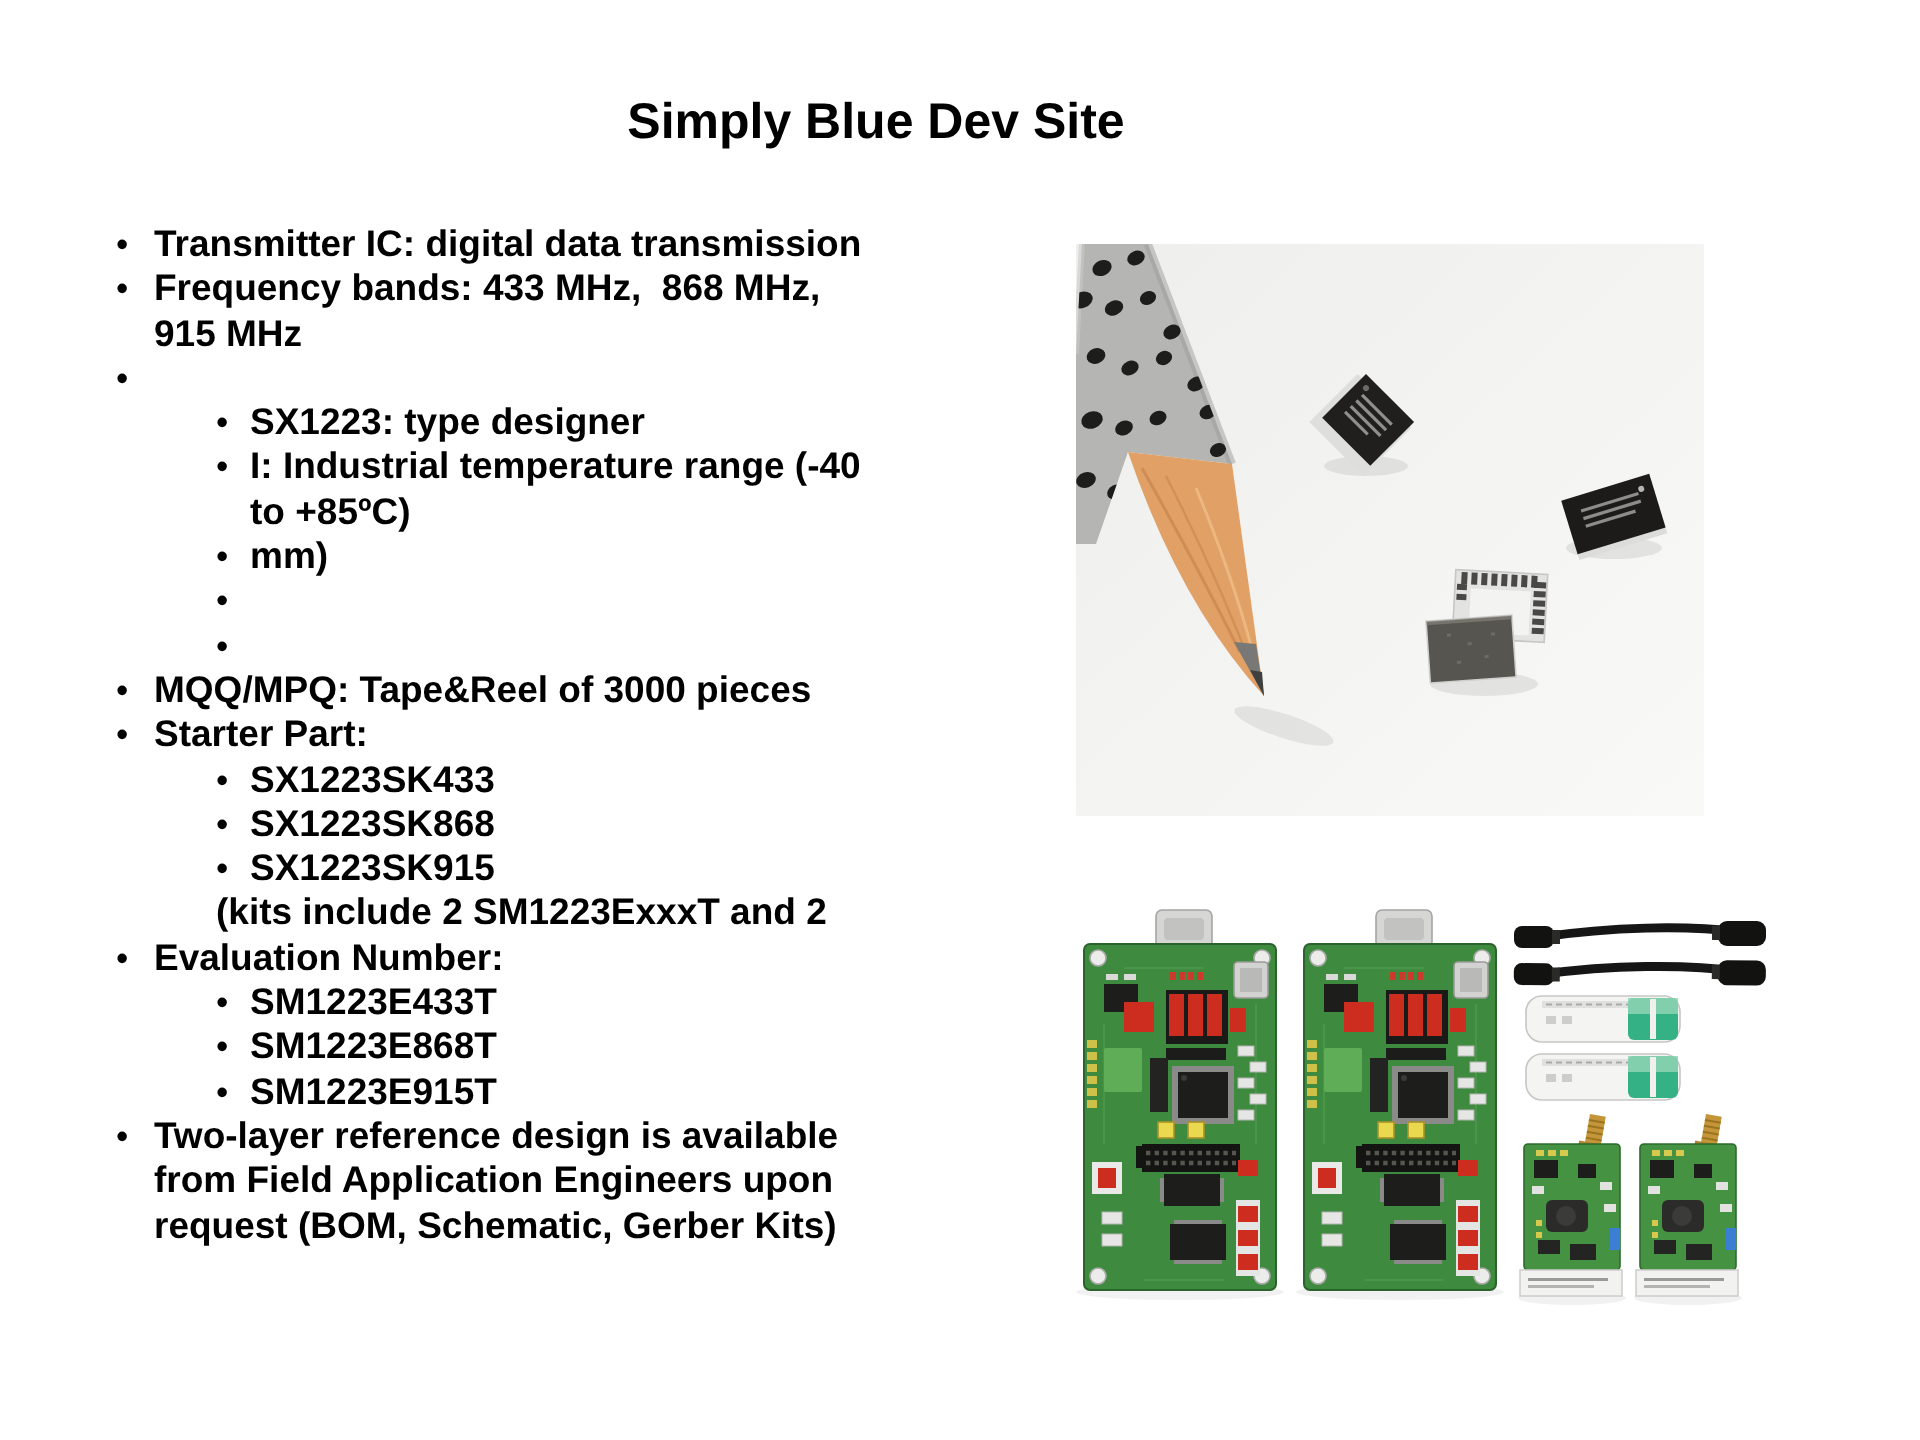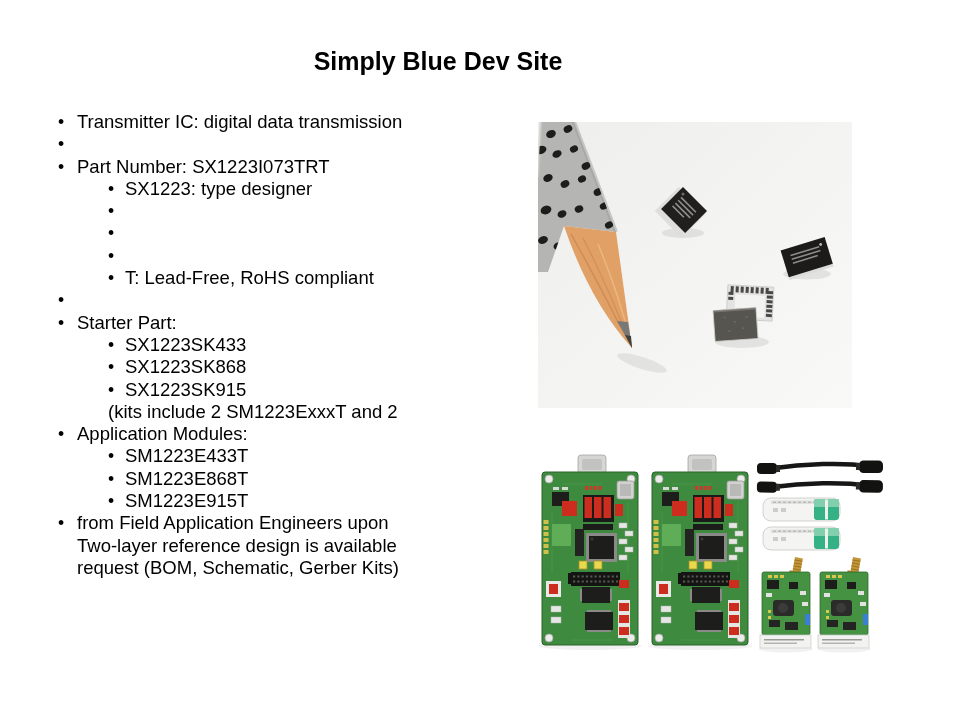--- a/index.html
+++ b/index.html
@@ -15,73 +15,79 @@
     position:absolute; left:58px; top:111px; width:440px;
     font-size:18.5px; line-height:22.3px; color:#000;
   }
   .bullet-row { display:flex; align-items:flex-start; }
   .bullet-row .marker { flex:0 0 auto; font-size:0.95em; }
   .level-1 { padding-left:0; }
   .level-1 .marker { width:19px; }
   .level-2 { padding-left:50px; }
   .level-2 .marker { width:17px; }
   .level-0 { padding-left:50px; }
-  .lines > div { white-space:pre; }
+  .lines > div { white-space:pre;font-weight:bold; }
   .photo-top    { position:absolute; left:538px; top:122px; width:314px; height:286px; }
   .photo-bottom { position:absolute; left:535px; top:450px; width:410px; height:215px; }
   .photo-top svg, .photo-bottom svg { width:100%; height:100%; display:block; }
 </style>
 </head>
 <body>
 
 <div class="slide">
 
   <div class="slide-title">Simply Blue Dev Site</div>
 
   <div class="bullets">
       <div class="bullet-row level-1">
         <span class="marker">•</span>
         <div class="lines">
           <div>Transmitter IC: digital data transmission</div>
         </div>
       </div>
       <div class="bullet-row level-1">
         <span class="marker">•</span>
-      </div>
-      <div class="bullet-row level-1">
-        <span class="marker">•</span>
-        <div class="lines">
-          <div>Part Number: SX1223I073TRT</div>
-        </div>
+        <div class="lines">
+          <div>Frequency bands: 433 MHz,  868 MHz,</div>
+          <div>915 MHz</div>
+        </div>
+      </div>
+      <div class="bullet-row level-1">
+        <span class="marker">•</span>
       </div>
       <div class="bullet-row level-2">
         <span class="marker">•</span>
         <div class="lines">
           <div>SX1223: type designer</div>
         </div>
       </div>
       <div class="bullet-row level-2">
         <span class="marker">•</span>
-      </div>
-      <div class="bullet-row level-2">
-        <span class="marker">•</span>
-        <div class="lines">
-        </div>
-      </div>
-      <div class="bullet-row level-2">
-        <span class="marker">•</span>
-      </div>
-      <div class="bullet-row level-2">
-        <span class="marker">•</span>
-        <div class="lines">
-          <div>T: Lead-Free, RoHS compliant</div>
-        </div>
-      </div>
-      <div class="bullet-row level-1">
-        <span class="marker">•</span>
+        <div class="lines">
+          <div>I: Industrial temperature range (-40</div>
+          <div>to +85ºC)</div>
+        </div>
+      </div>
+      <div class="bullet-row level-2">
+        <span class="marker">•</span>
+        <div class="lines">
+          <div>mm)</div>
+        </div>
+      </div>
+      <div class="bullet-row level-2">
+        <span class="marker">•</span>
+      </div>
+      <div class="bullet-row level-2">
+        <span class="marker">•</span>
+      </div>
+      <div class="bullet-row level-1">
+        <span class="marker">•</span>
+        <div class="lines">
+          <div>MQQ/MPQ: Tape&amp;Reel of 3000 pieces</div>
+        </div>
       </div>
       <div class="bullet-row level-1">
         <span class="marker">•</span>
         <div class="lines">
           <div>Starter Part:</div>
         </div>
       </div>
       <div class="bullet-row level-2">
         <span class="marker">•</span>
         <div class="lines">
@@ -101,21 +107,21 @@
         </div>
       </div>
       <div class="bullet-row level-0">
         <div class="lines">
           <div>(kits include 2 SM1223ExxxT and 2</div>
         </div>
       </div>
       <div class="bullet-row level-1">
         <span class="marker">•</span>
         <div class="lines">
-          <div>Application Modules:</div>
+          <div>Evaluation Number:</div>
         </div>
       </div>
       <div class="bullet-row level-2">
         <span class="marker">•</span>
         <div class="lines">
           <div>SM1223E433T</div>
         </div>
       </div>
       <div class="bullet-row level-2">
         <span class="marker">•</span>
@@ -125,22 +131,22 @@
       </div>
       <div class="bullet-row level-2">
         <span class="marker">•</span>
         <div class="lines">
           <div>SM1223E915T</div>
         </div>
       </div>
       <div class="bullet-row level-1">
         <span class="marker">•</span>
         <div class="lines">
+          <div>Two-layer reference design is available</div>
           <div>from Field Application Engineers upon</div>
-          <div>Two-layer reference design is available</div>
           <div>request (BOM, Schematic, Gerber Kits)</div>
         </div>
       </div>
     </div>
 
   <div class="photo-top">
     <svg viewBox="0 0 314 286">
       <defs>
         <linearGradient id="bgT" x1="0" y1="0" x2="1" y2="1">
           <stop offset="0" stop-color="#eeeeec"></stop>

